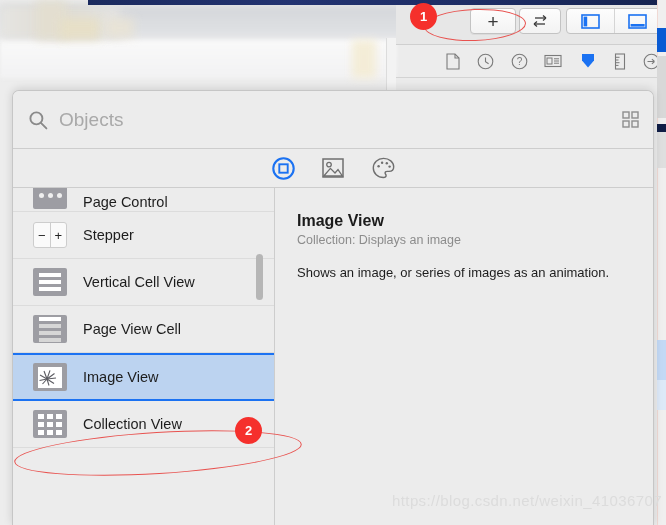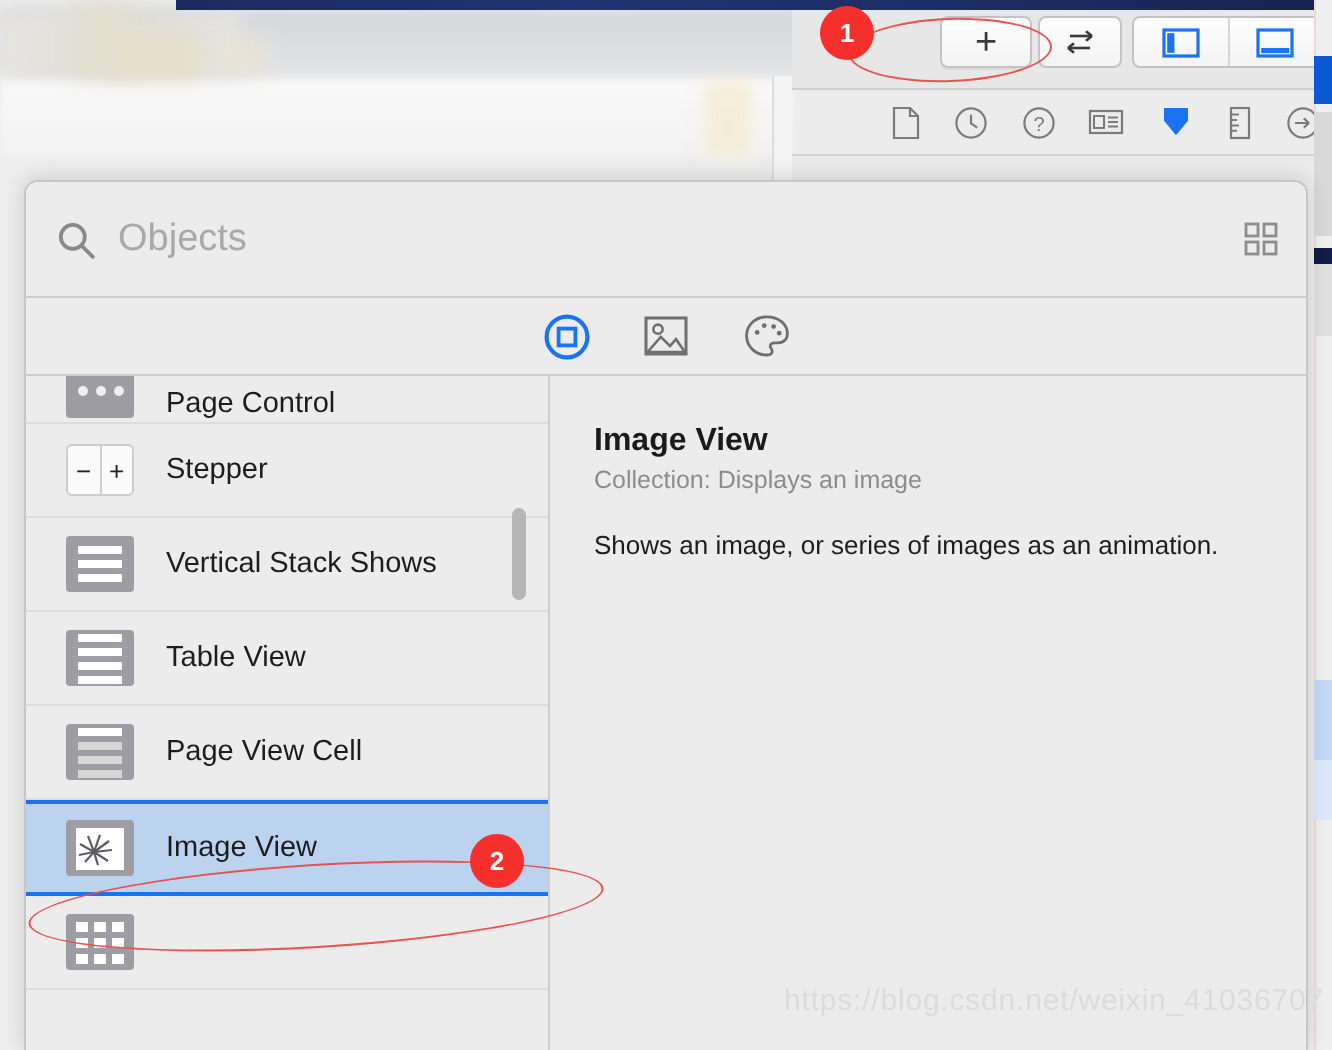--- a/index.html
+++ b/index.html
@@ -384,36 +384,23 @@
       <div class="row">
         <span class="ic">
           <span class="tile">
               <span class="rows-wrap">
                 <i class="bar-h"></i>
                 <i class="bar-h"></i>
                 <i class="bar-h"></i>
               </span>
             </span>
         </span>
-        <span class="lbl">Vertical Stack Shows</span>
-      </div>
-
-      <div class="row">
-        <span class="ic">
-          <span class="tile">
-              <span class="rows-wrap">
-                <i class="bar-h"></i>
-                <i class="bar-h"></i>
-                <i class="bar-h"></i>
-                <i class="bar-h"></i>
-              </span>
-            </span>
-        </span>
-        <span class="lbl">Table View</span>
-      </div>
+        <span class="lbl">Vertical Cell View</span>
+      </div>
+
 
       <div class="row">
         <span class="ic">
           <span class="tile">
               <span class="rows-wrap">
                 <i class="bar-h"></i>
                 <i class="bar-h dim"></i>
                 <i class="bar-h dim"></i>
                 <i class="bar-h dim"></i>
               </span>
@@ -453,20 +440,21 @@
                 <i></i>
                 <i></i>
                 <i></i>
                 <i></i>
                 <i></i>
                 <i></i>
                 <i></i>
               </span>
             </span>
         </span>
+        <span class="lbl">Collection View</span>
       </div>
 
       <div class="obj-scroll-track">
         <div class="obj-scroll-thumb"></div>
       </div>
     </div>
 
     <div class="detail">
       <h1>Image View</h1>
       <div class="sub">Collection: Displays an image</div>

